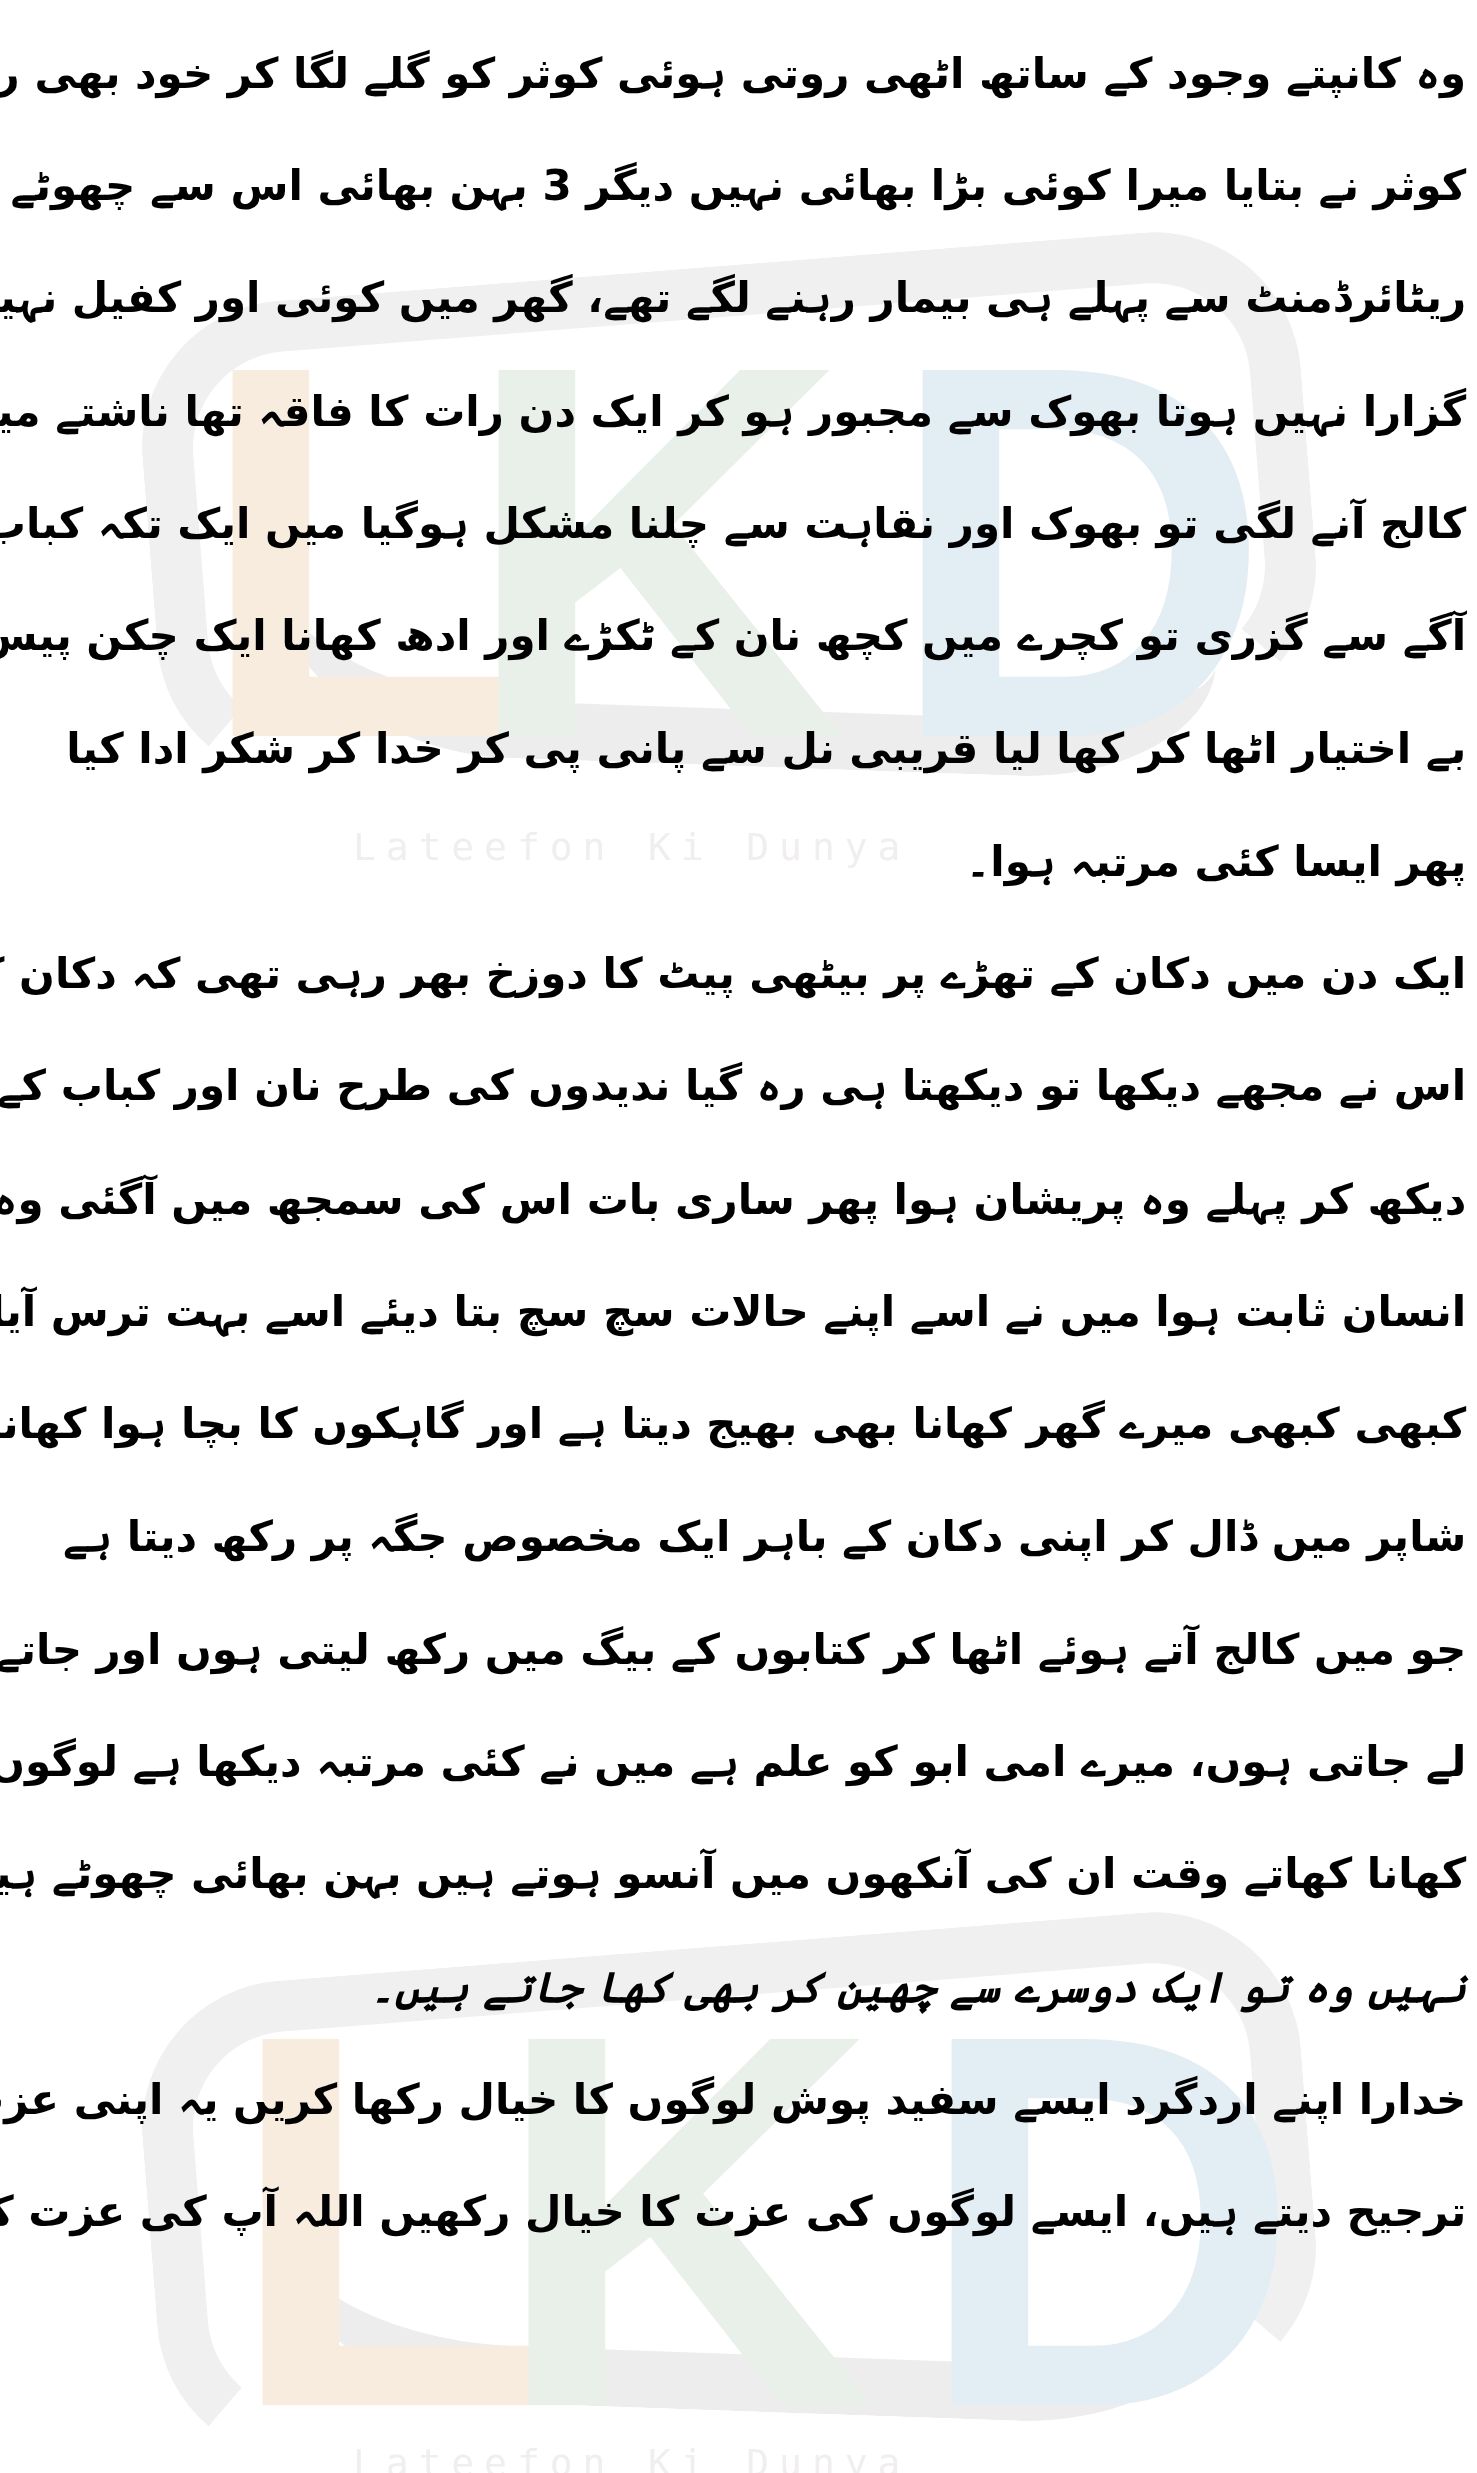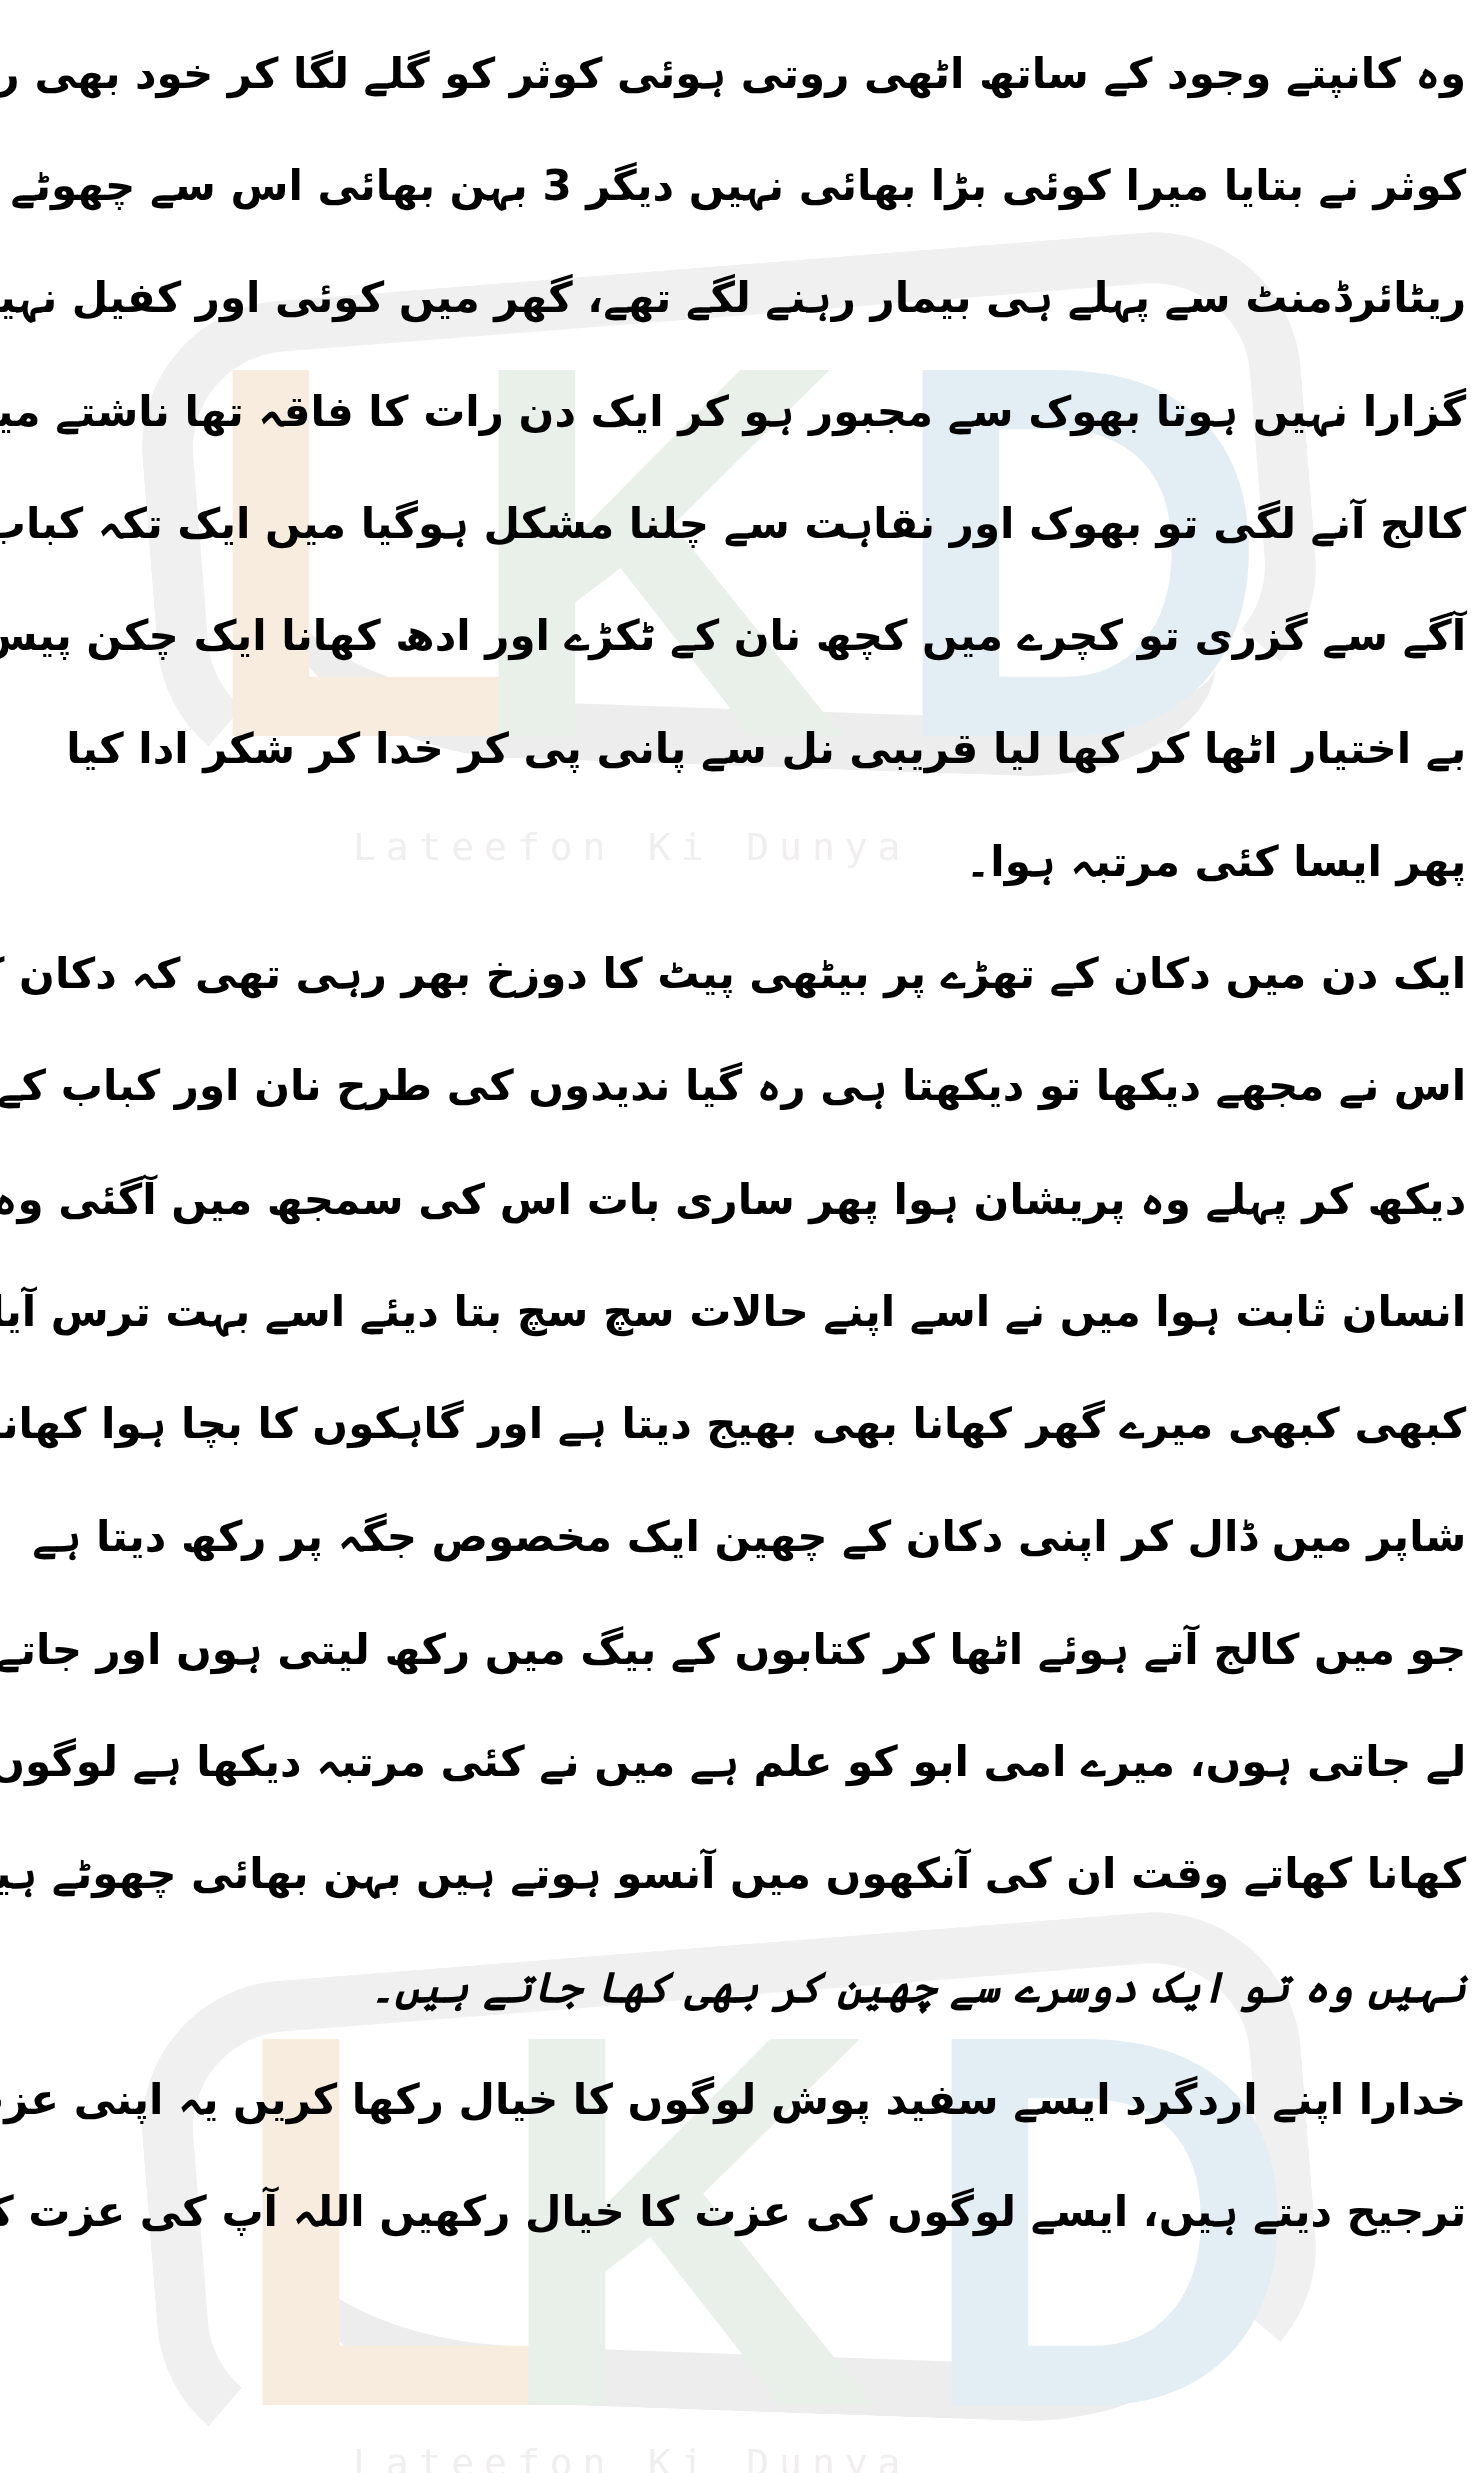--- a/index.html
+++ b/index.html
@@ -121,21 +121,21 @@
     <div class="line t4">گزارا نہیں ہوتا بھوک سے مجبور ہو کر ایک دن رات کا فاقہ تھا ناشتے میں کچھ نہ تھا</div>
     <div class="line t5">کالج آنے لگی تو بھوک اور نقاہت سے چلنا مشکل ہوگیا میں ایک تکہ کباب کی دکان کے</div>
     <div class="line t6">آگے سے گزری تو کچرے میں کچھ نان کے ٹکڑے اور ادھ کھانا ایک چکن پیس پڑا دیکھا</div>
     <div class="line t7 center">بے اختیار اٹھا کر کھا لیا قریبی نل سے پانی پی کر خدا کر شکر ادا کیا</div>
     <div class="line t8">پھر ایسا کئی مرتبہ ہوا۔</div>
     <div class="line t9">ایک دن میں دکان کے تھڑے پر بیٹھی پیٹ کا دوزخ بھر رہی تھی کہ دکان کا مالک آگیا</div>
     <div class="line t10">اس نے مجھے دیکھا تو دیکھتا ہی رہ گیا ندیدوں کی طرح نان اور کباب کے ٹکڑے کھاتا</div>
     <div class="line t11">دیکھ کر پہلے وہ پریشان ہوا پھر ساری بات اس کی سمجھ میں آگئی وہ ایک نیک اور ہمدرد</div>
     <div class="line t12">انسان ثابت ہوا میں نے اسے اپنے حالات سچ سچ بتا دیئے اسے بہت ترس آیا اب وہ</div>
     <div class="line t13">کبھی کبھی میرے گھر کھانا بھی بھیج دیتا ہے اور گاہکوں کا بچا ہوا کھانا برگر وغیرہ روزانہ</div>
-    <div class="line t14">شاپر میں ڈال کر اپنی دکان کے چھین ایک مخصوص جگہ پر رکھ دیتا ہے</div>
+    <div class="line t14">شاپر میں ڈال کر اپنی دکان کے باہر ایک مخصوص جگہ پر رکھ دیتا ہے</div>
     <div class="line t15">جو میں کالج آتے ہوئے اٹھا کر کتابوں کے بیگ میں رکھ لیتی ہوں اور جاتے ہوئے گھر</div>
     <div class="line t16">لے جاتی ہوں، میرے امی ابو کو علم ہے میں نے کئی مرتبہ دیکھا ہے لوگوں کا بچا کھچا</div>
     <div class="line t17">کھانا کھاتے وقت ان کی آنکھوں میں آنسو ہوتے ہیں بہن بھائی چھوٹے ہیں انہیں کچھ علم</div>
     <div class="line t18">نہیں وہ تو ایک دوسرے سے چھین کر بھی کھا جاتے ہیں۔</div>
     <div class="line t19">خدارا اپنے اردگرد ایسے سفید پوش لوگوں کا خیال رکھا کریں یہ اپنی عزت کو غربت پر</div>
     <div class="line t20">ترجیح دیتے ہیں، ایسے لوگوں کی عزت کا خیال رکھیں اللہ آپ کی عزت کا خیال رکھے</div>
   </div>
 
 </div>
 

